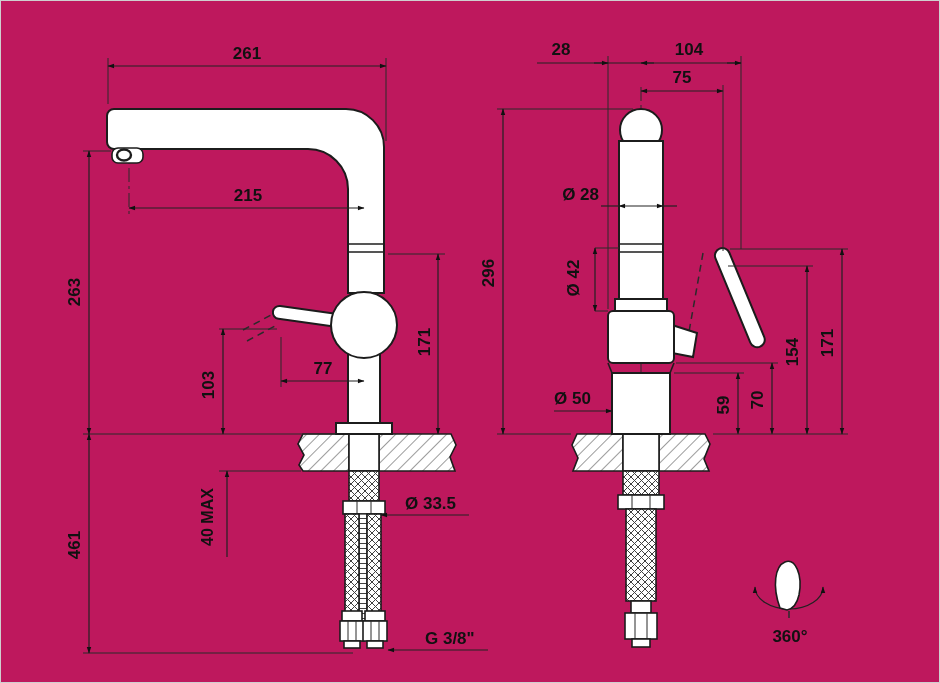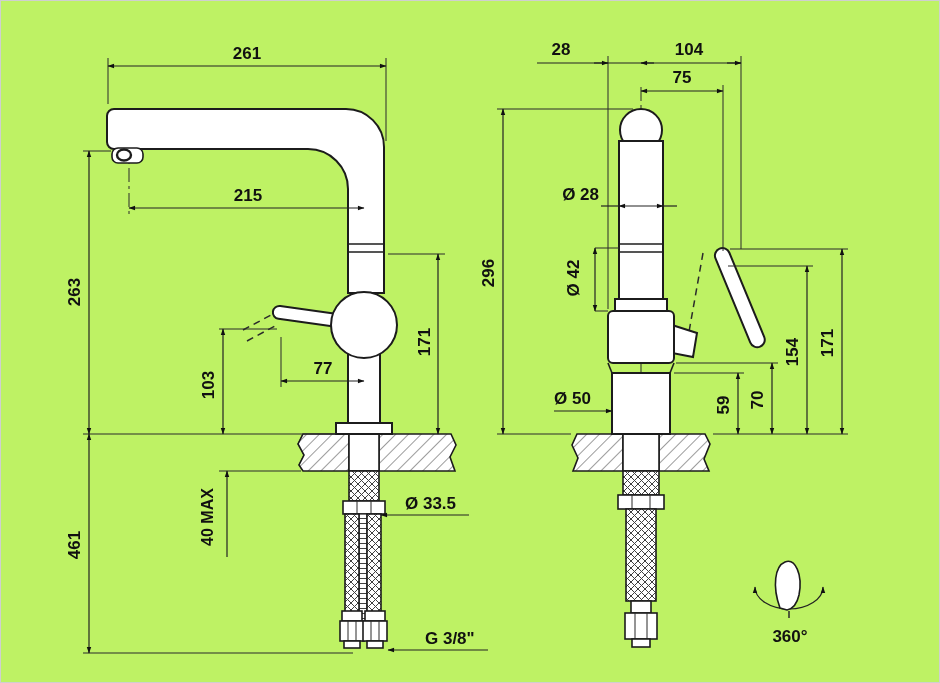--- a/index.html
+++ b/index.html
@@ -1,19 +1,19 @@
 <!DOCTYPE html>
 <html><head>
 <meta charset="utf-8">
 <style>
   html,body{margin:0;padding:0;background:#ffffff;}
   .page{
     position:relative;
     width:940px;height:683px;
-    background:#bef264;
+    background:#be185d;
     border:1px solid #cfcfcf;
     box-sizing:border-box;
     font-family:"Liberation Sans", sans-serif;
     overflow:hidden;
   }
   svg{position:absolute;left:0;top:0;}
   .obj{stroke:#1c1c1c;stroke-width:2;fill:#ffffff;}
   .objthin{stroke:#1c1c1c;stroke-width:1.6;fill:#ffffff;}
   .dim{stroke:#222222;stroke-width:1.2;fill:none;}
   .ext{stroke:#2b2b2b;stroke-width:1;fill:none;}

